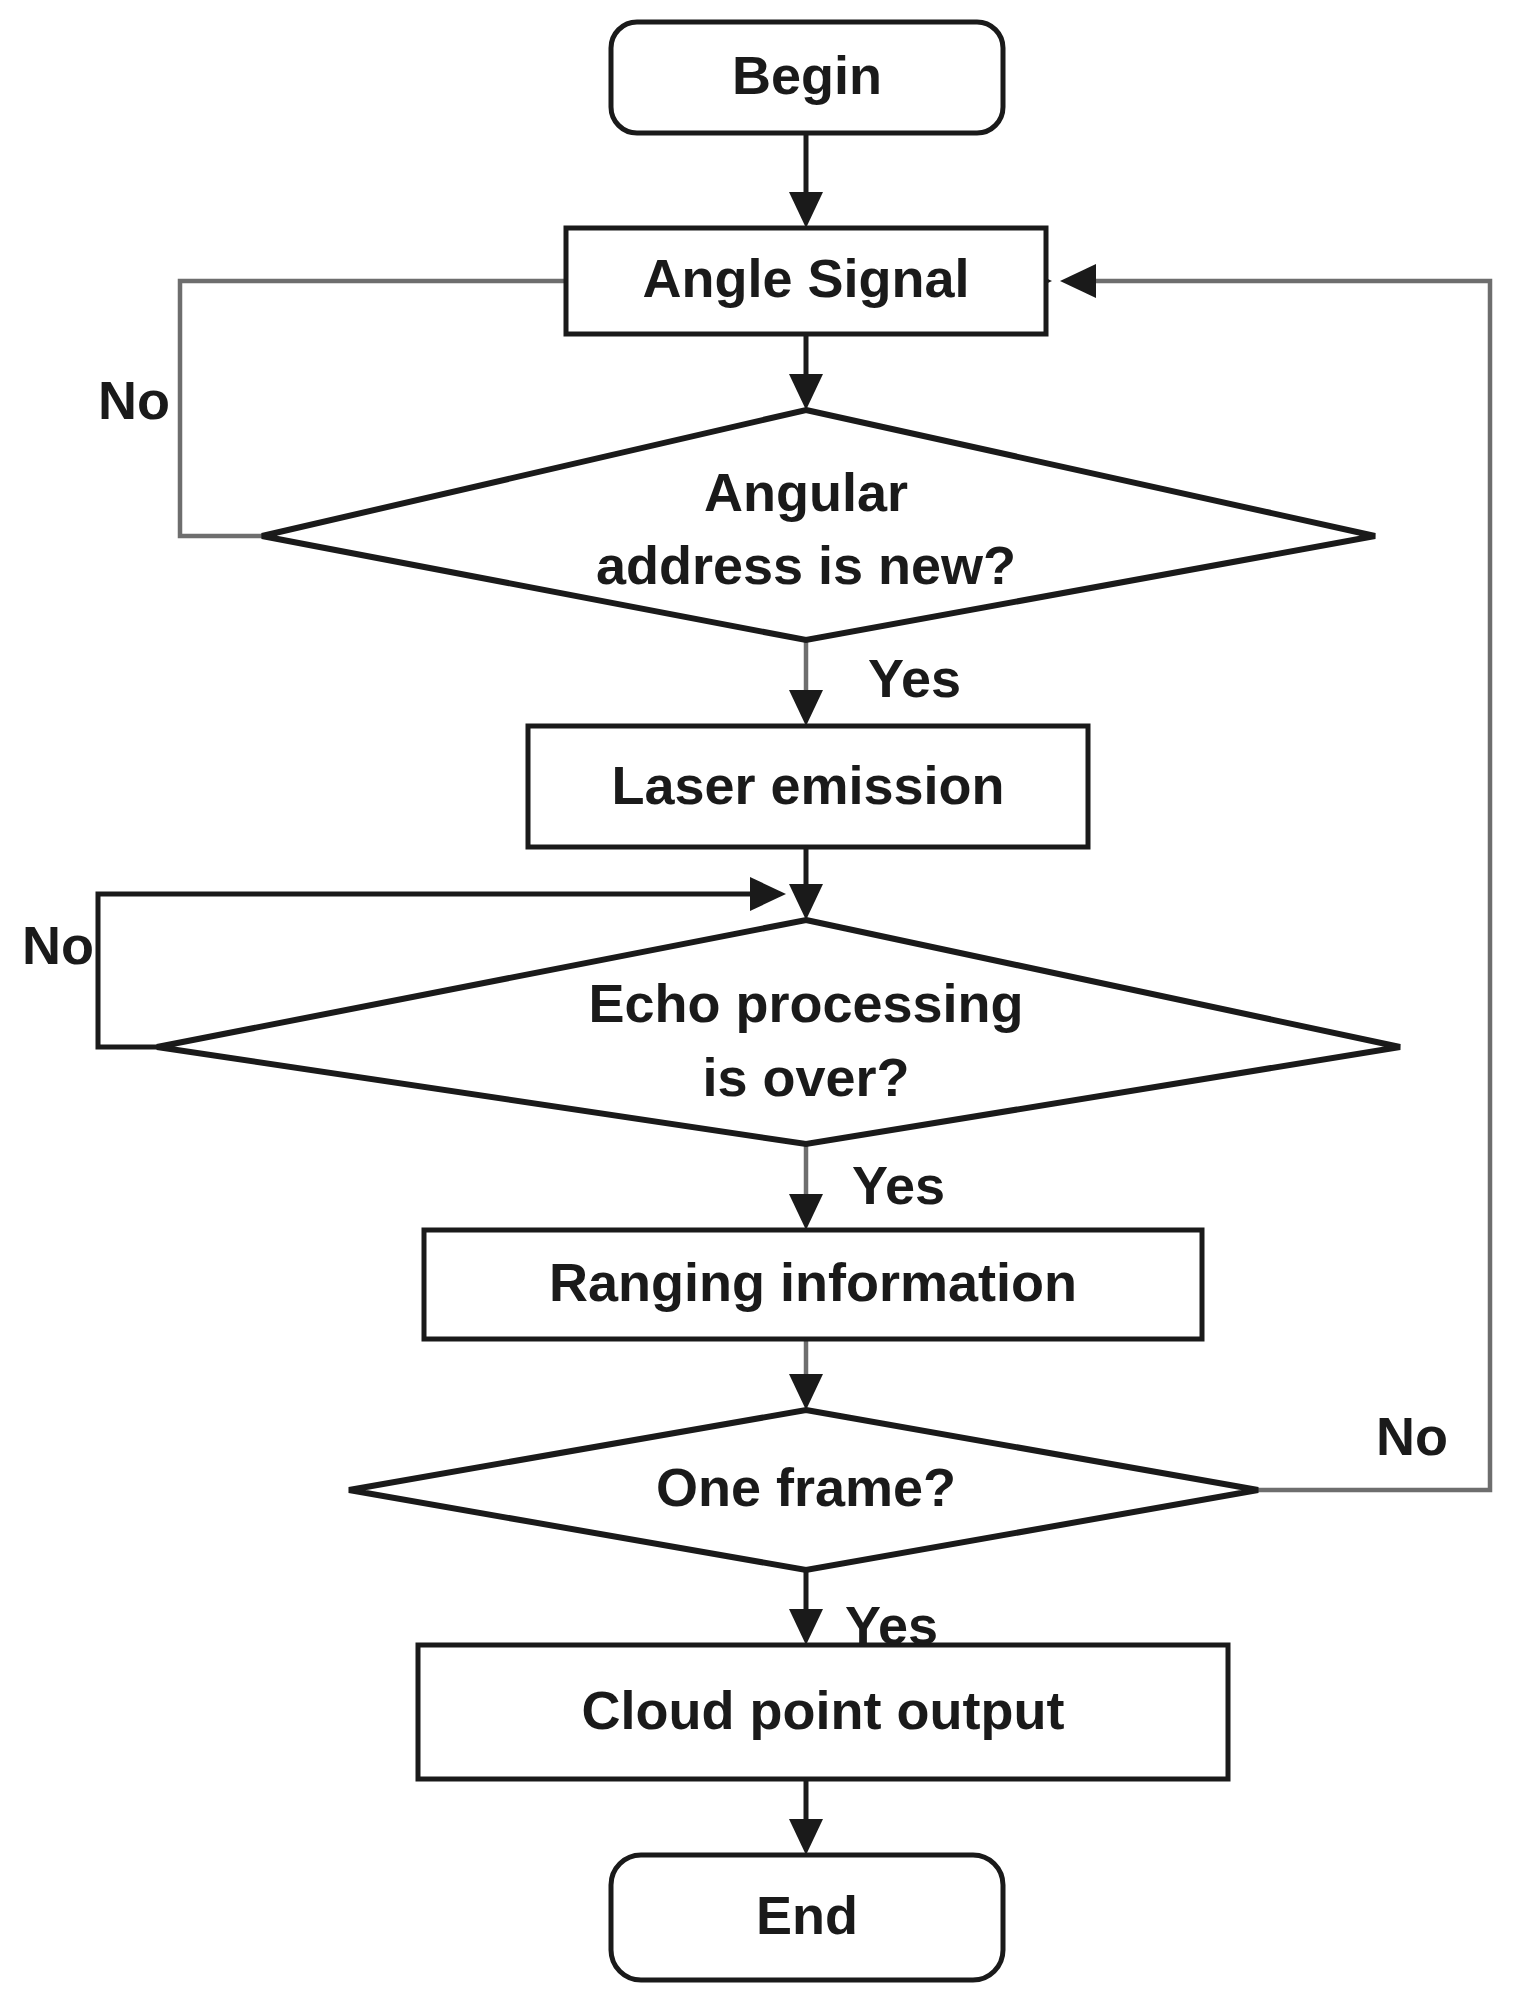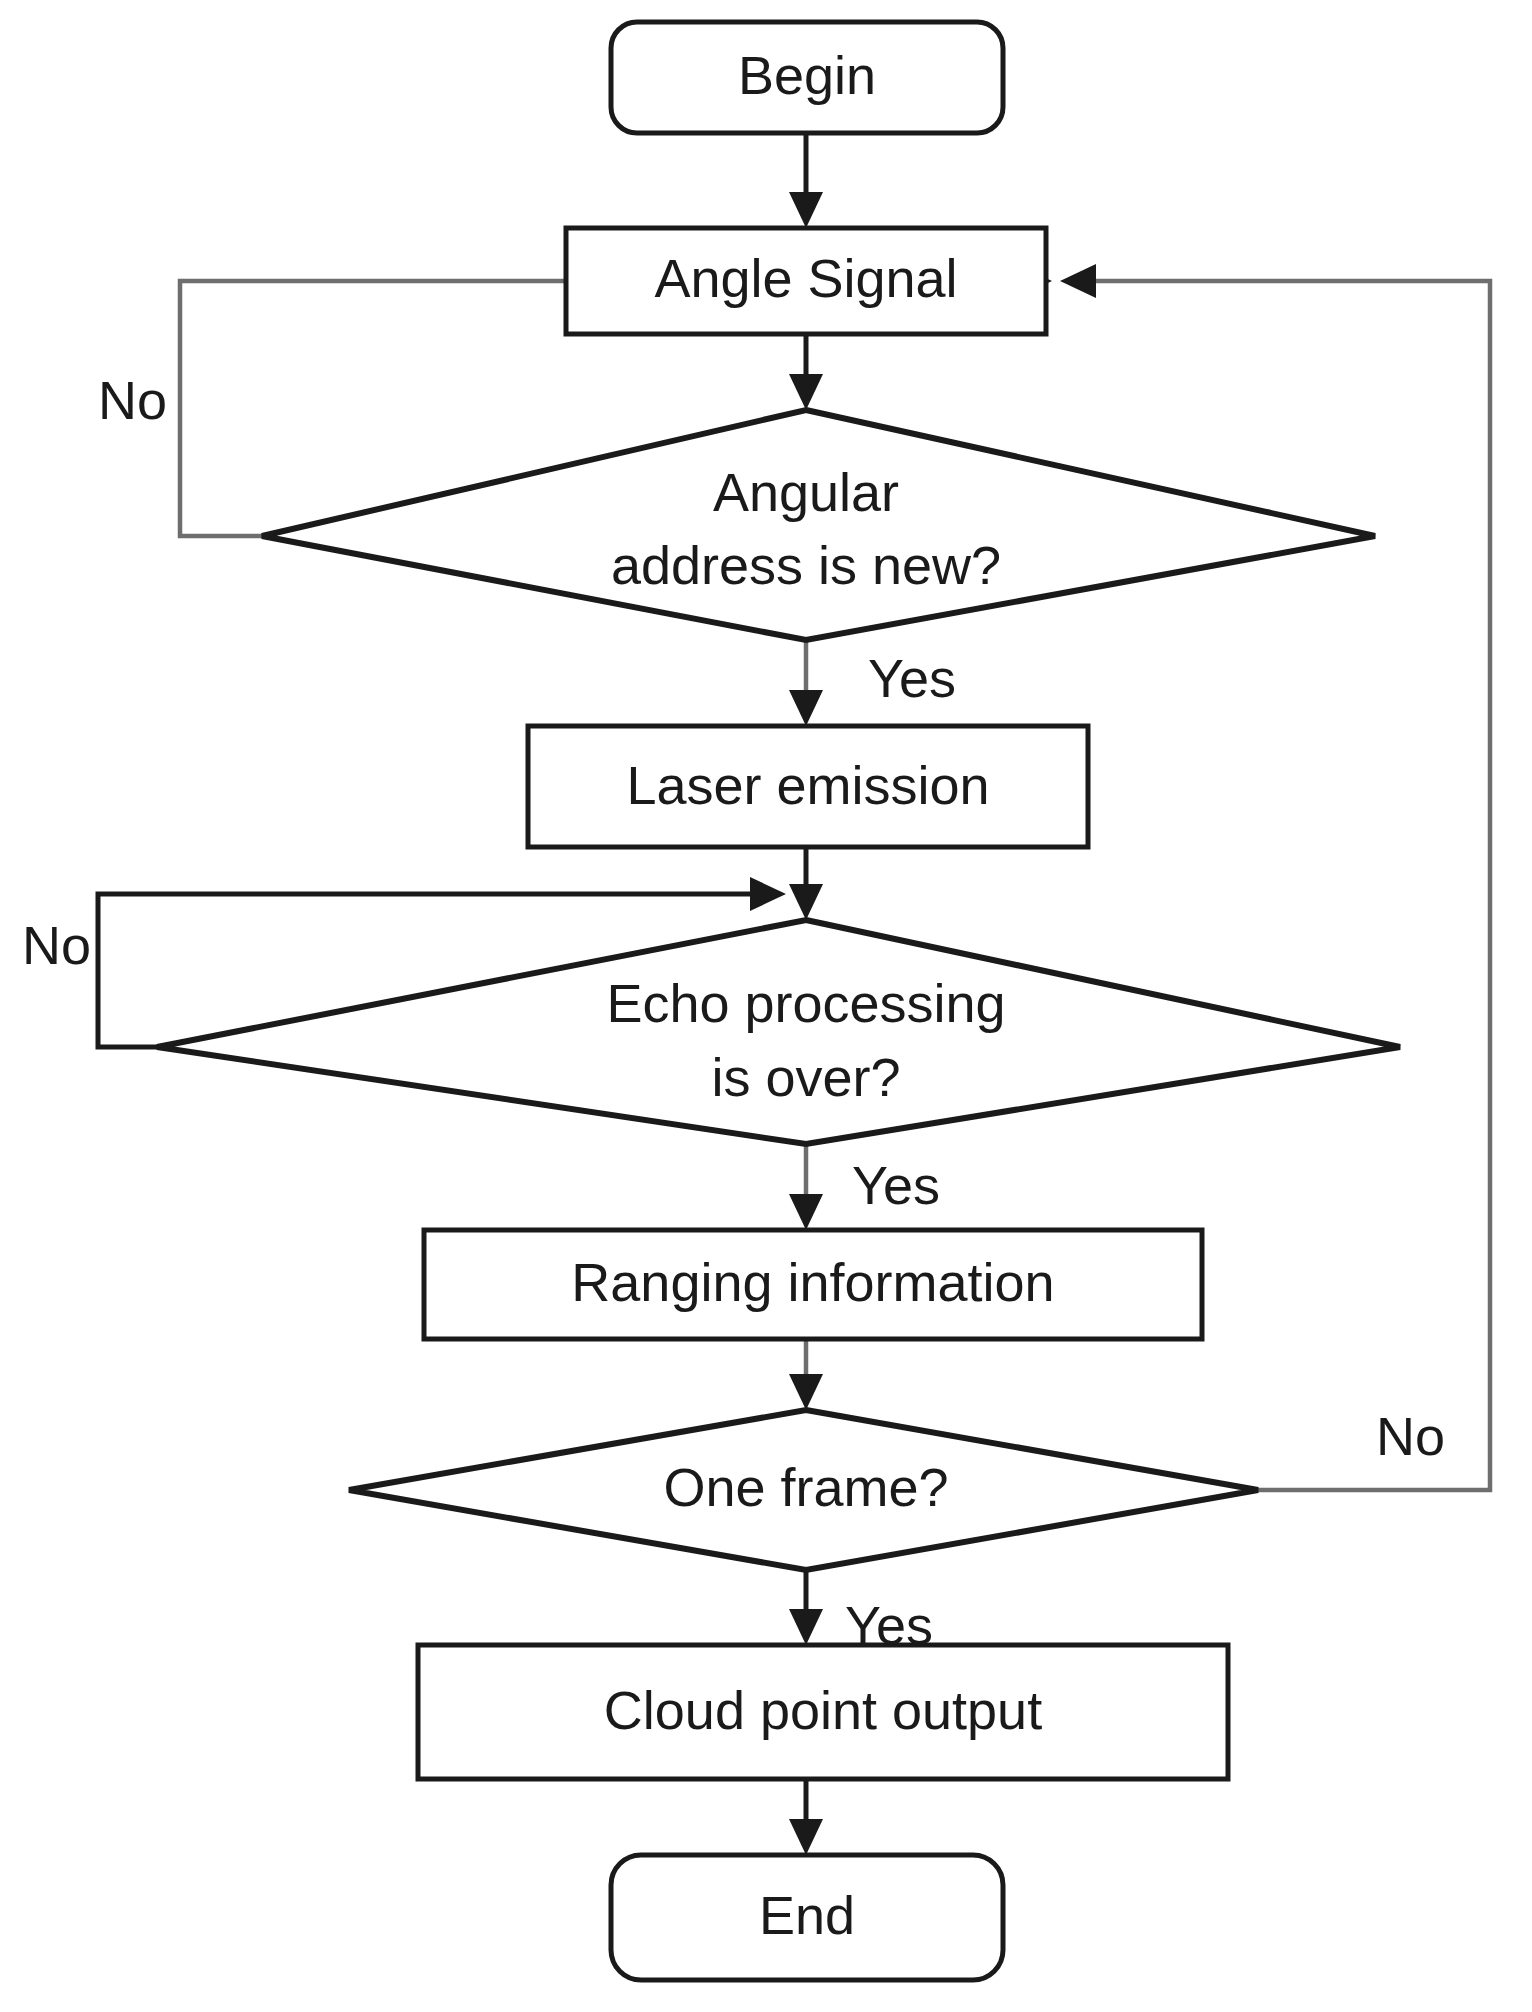--- a/index.html
+++ b/index.html
@@ -11,20 +11,21 @@
     width: 1532px;
     height: 2012px;
     font-family: "Liberation Sans", sans-serif;
     overflow: hidden;
   }
   #flowchart-root {
     position: relative;
     width: 1532px;
     height: 2012px;
     background: #ffffff;
+    font-weight: bold;
   }
   svg.flow {
     display: block;
     width: 1532px;
     height: 2012px;
   }
   .node-shape {
     fill: #ffffff;
     stroke: #1a1a1a;
     stroke-width: 5;

